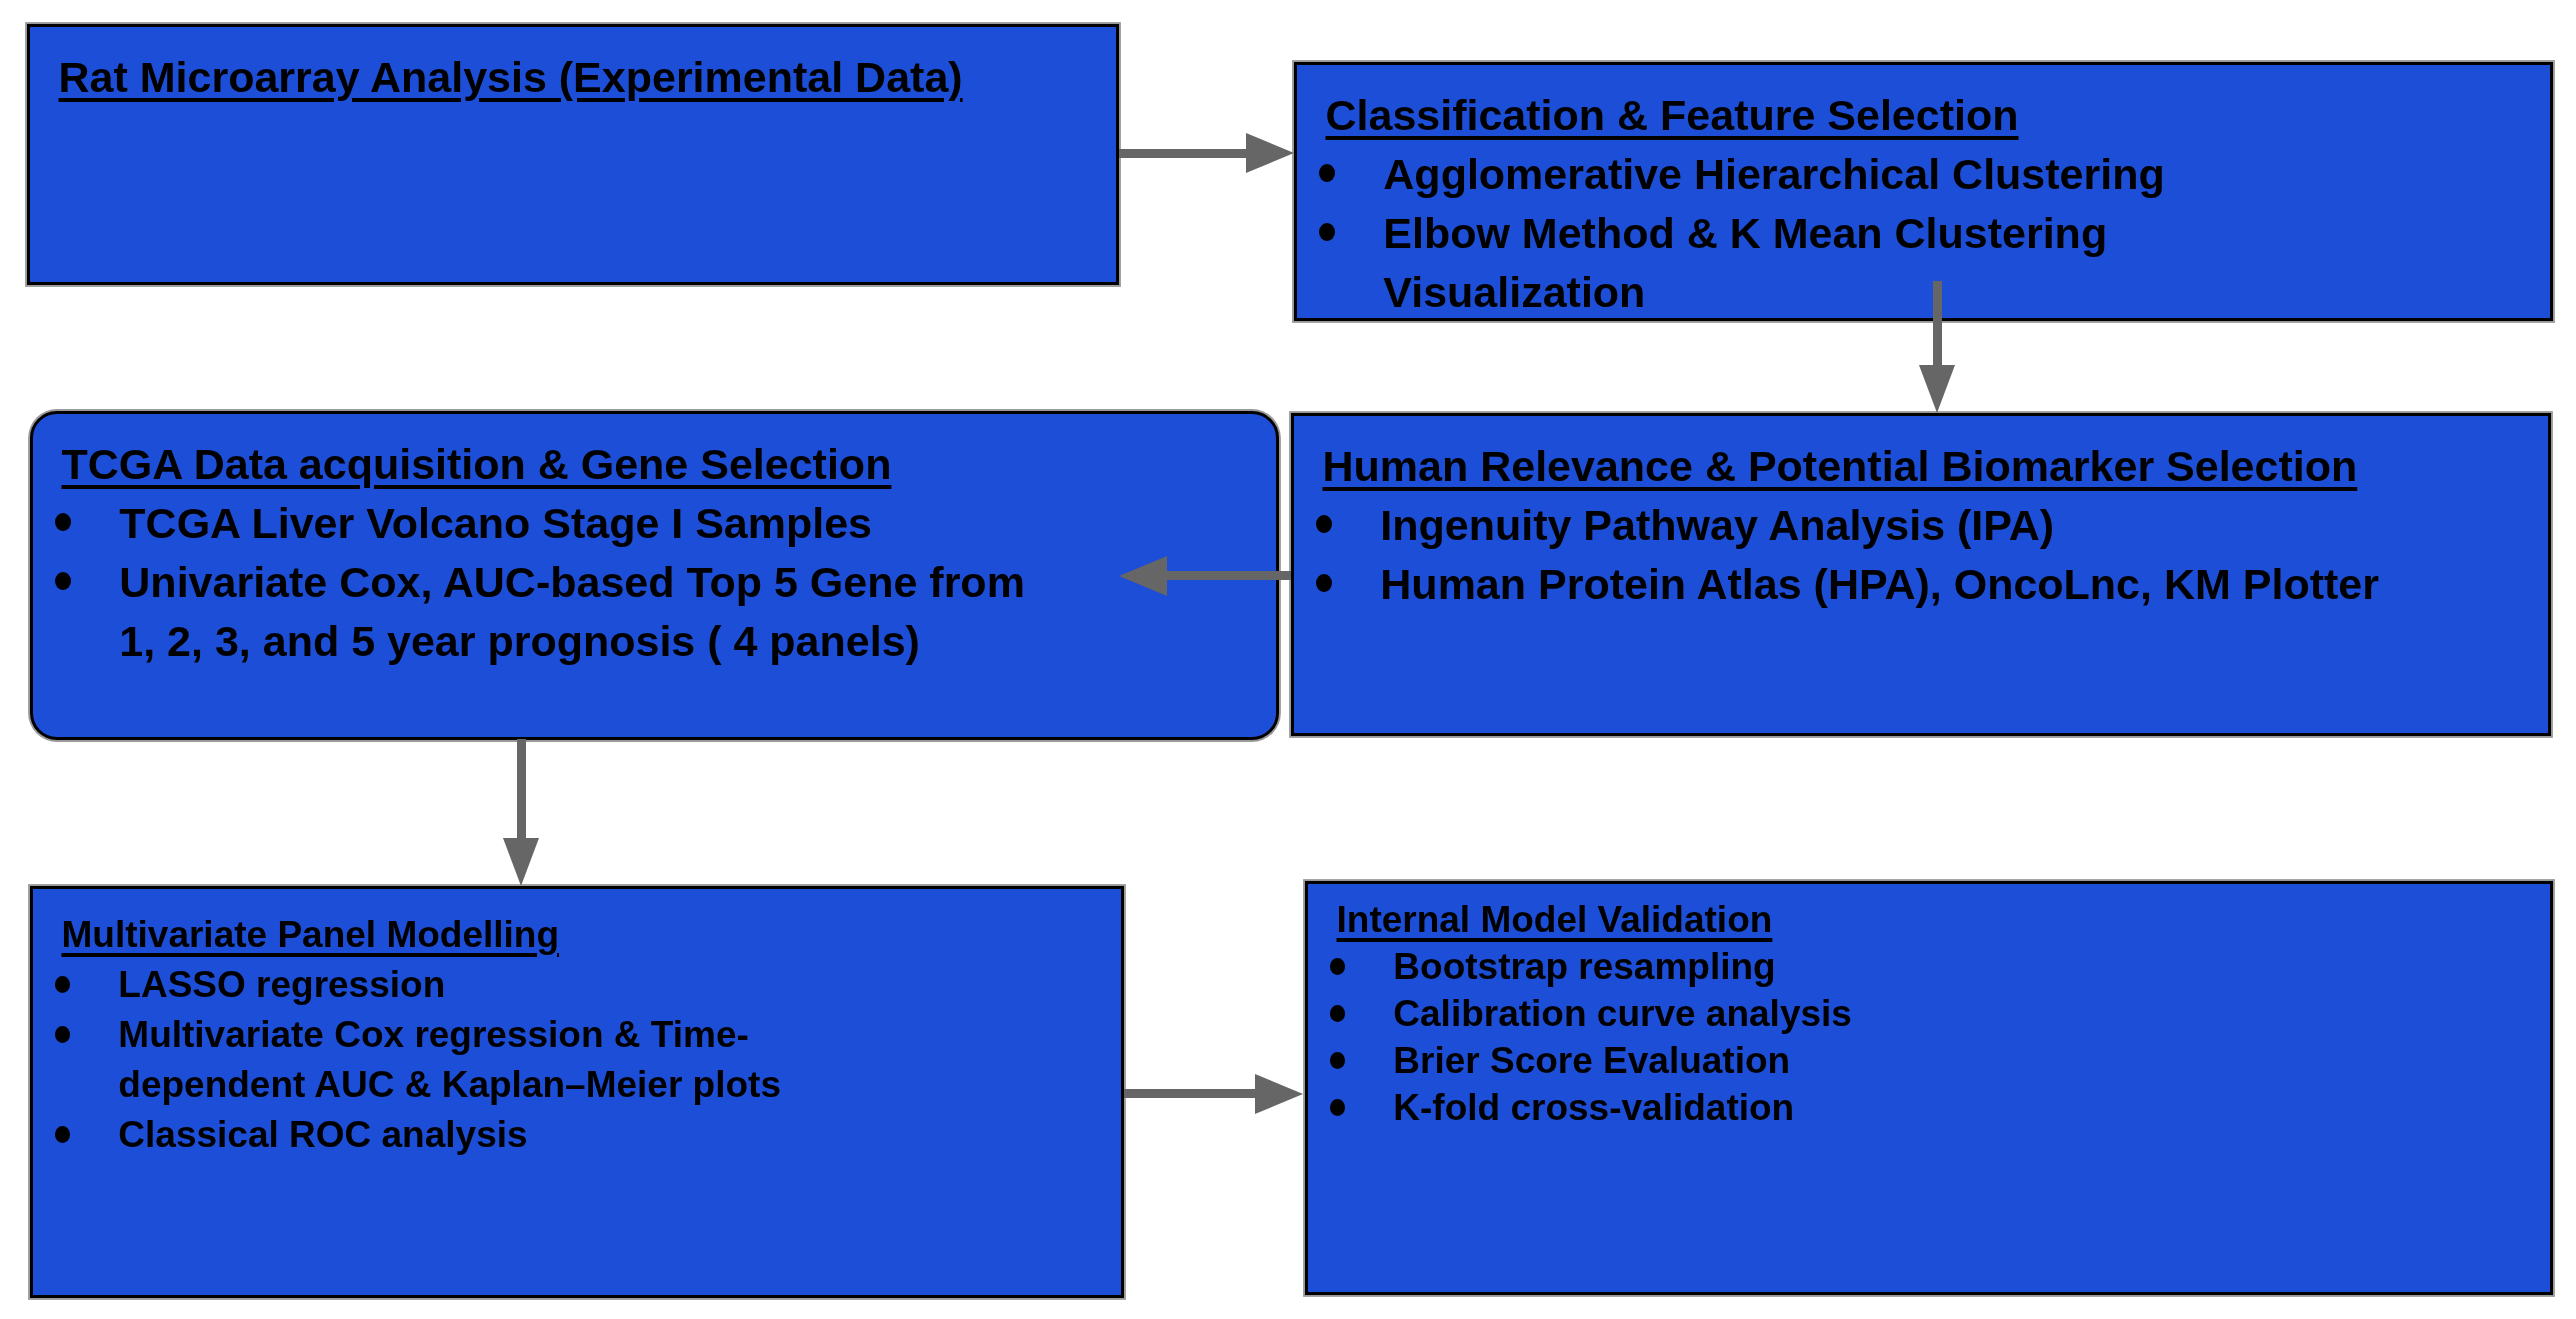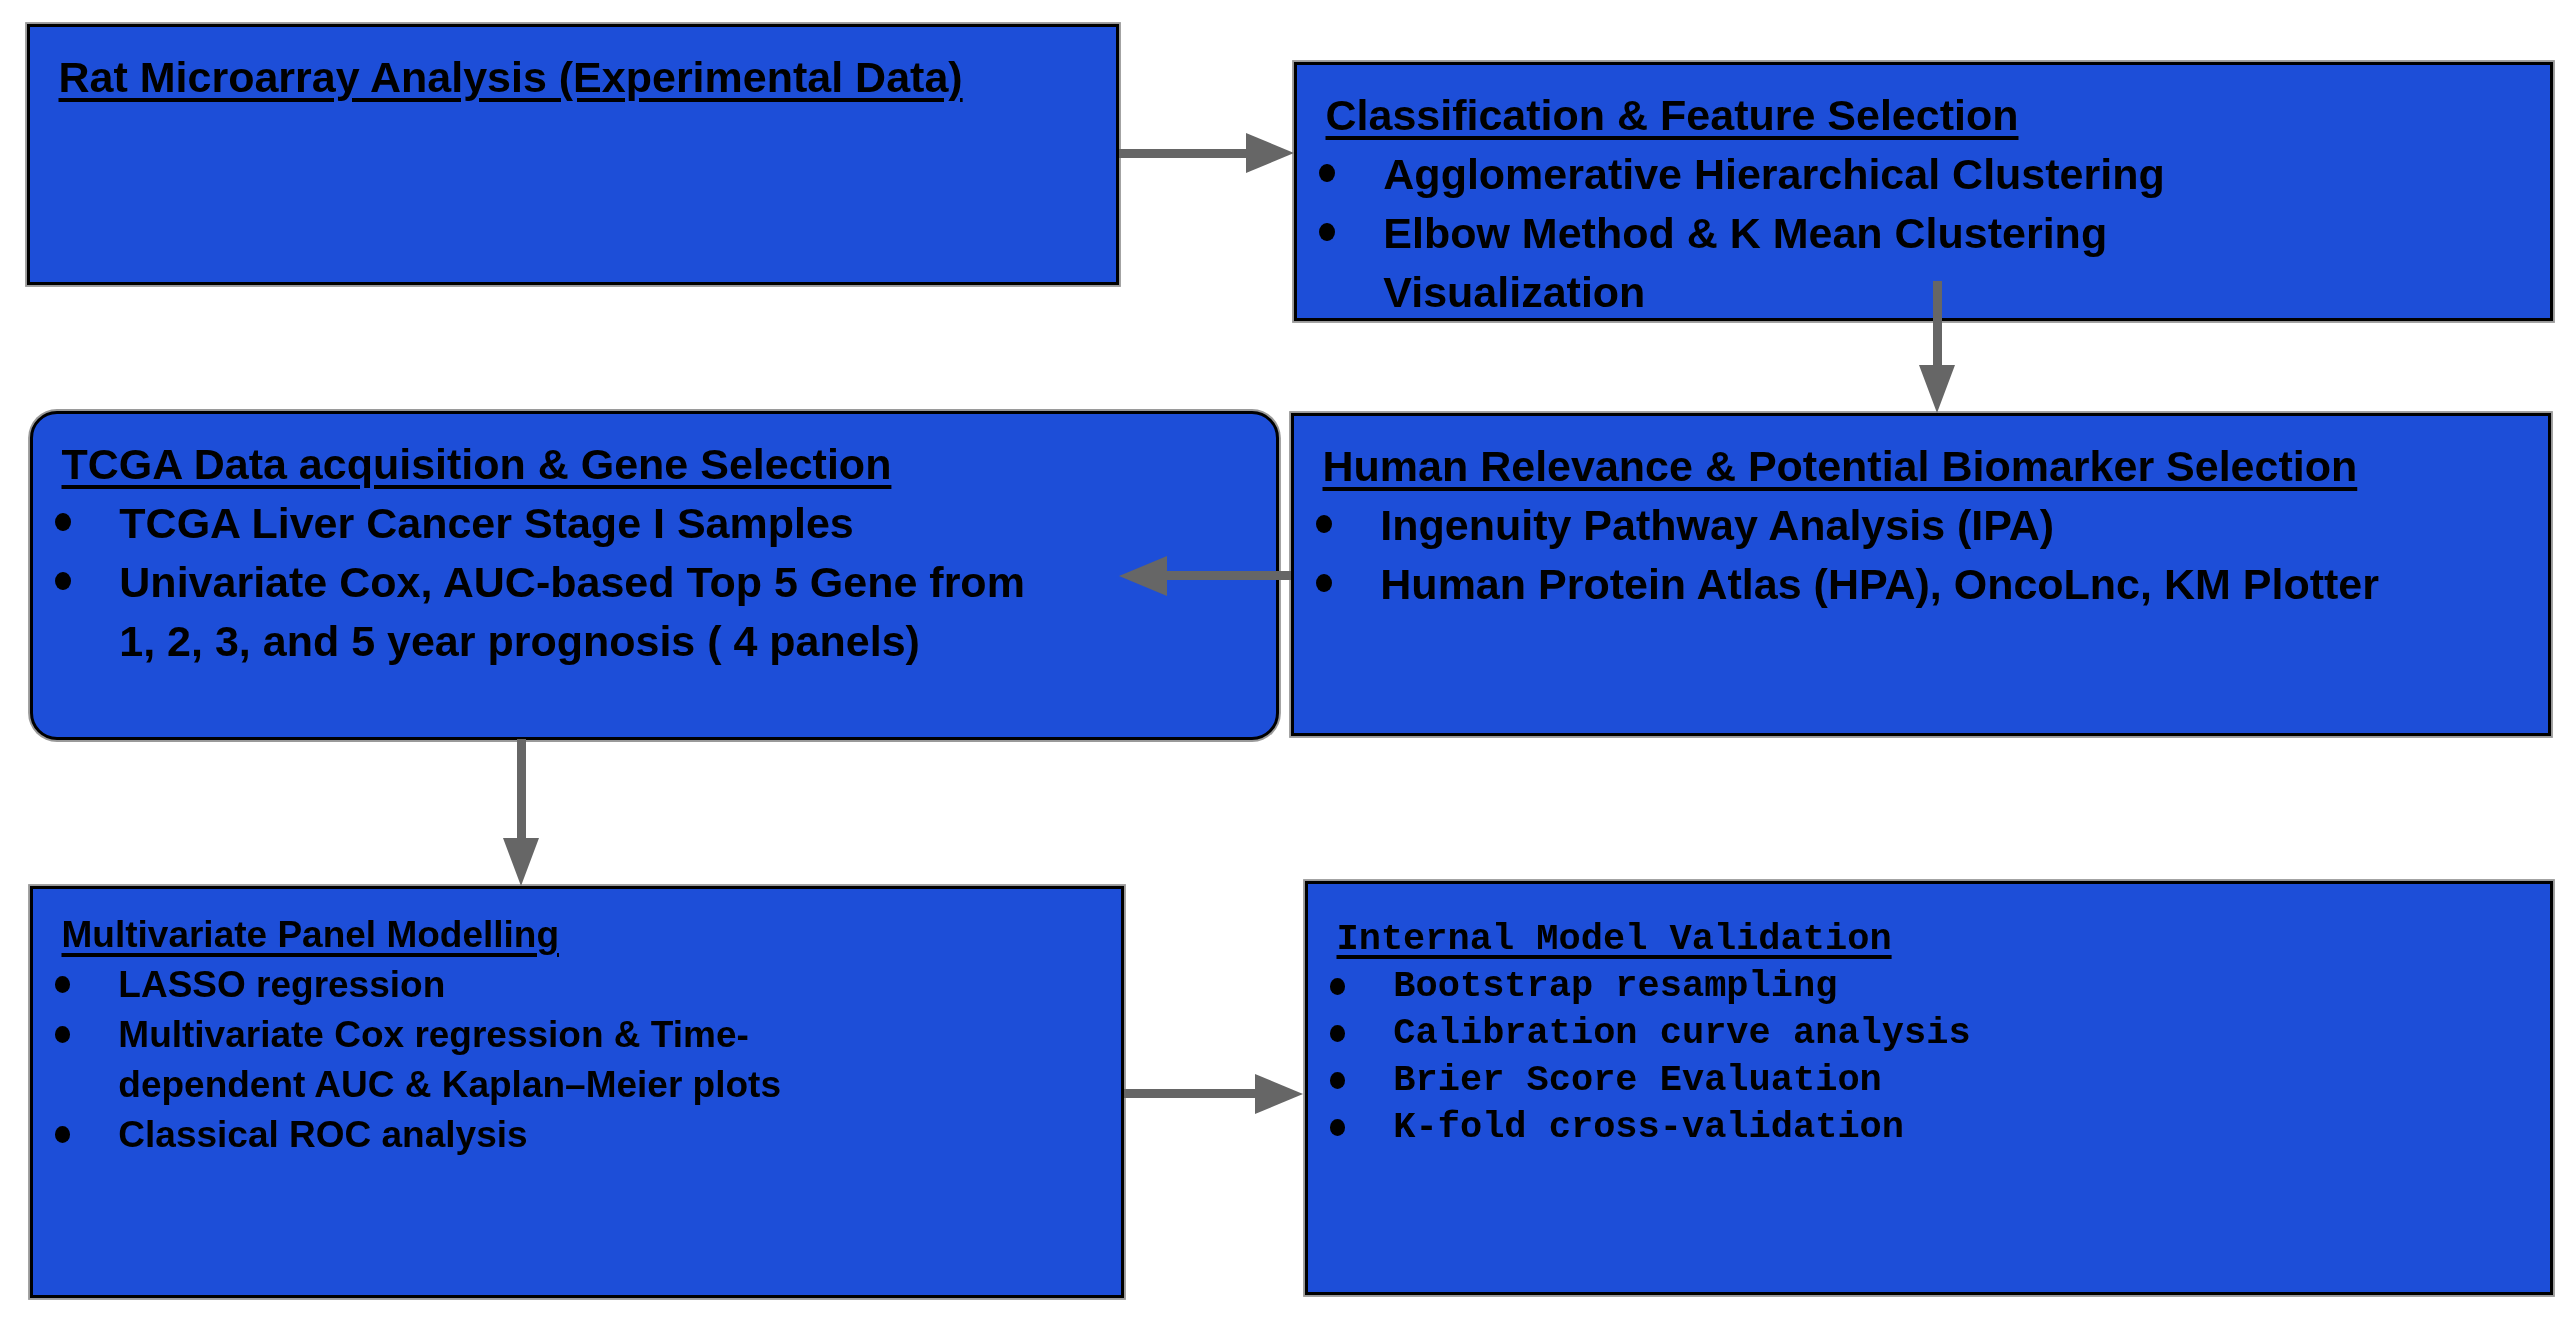--- a/index.html
+++ b/index.html
@@ -25,21 +25,21 @@
   }
   .btxt{margin-left:48px;font-size:43px;line-height:59px;}
   
   .b-a h2{max-width:968px;}
   .b-b .btxt{max-width:930px;}
   .b-c .btxt{max-width:906px;}
   .b-d .btxt{max-width:1005px;}
   .b-e h2,.b-e .btxt{font-size:37px;line-height:50px;}
   .b-e .btxt{max-width:775px;}
   .b-e .dot{width:15px;height:16.7px;margin-top:16px;}
-  .b-f{padding-top:32px;font-family:Liberation Mono, monospace;}
+  .b-f{padding-top:12px;}
   .b-f h2,.b-f .btxt{font-size:37px;line-height:47px;}
   .b-f .dot{width:15px;height:16.7px;margin-top:15px;}
   
   .shaft{position:absolute;background:#666666;}
   .head{position:absolute;width:0;height:0;}
   .head-right{border-top:20px solid transparent;border-bottom:20px solid transparent;border-left:48px solid #666666;}
   .head-left{border-top:20px solid transparent;border-bottom:20px solid transparent;border-right:48px solid #666666;}
   .head-down{border-left:18.6px solid transparent;border-right:18.6px solid transparent;border-top:48px solid #666666;}
 </style>
 </head>
@@ -61,21 +61,21 @@
         <span class="btxt">Elbow Method &amp; K Mean Clustering Visualization</span>
       </li>
     </ul>
 </div>
 
 <div class="box b-c" style="left:30px;top:411px;width:1249px;height:329px;border-radius:27px;">
   <h2>TCGA Data acquisition &amp; Gene Selection</h2>
   <ul>
       <li>
         <span class="dot"></span>
-        <span class="btxt">TCGA Liver Cancer Stage I Samples</span>
+        <span class="btxt">TCGA Liver Volcano Stage I Samples</span>
       </li>
       <li>
         <span class="dot"></span>
         <span class="btxt">Univariate Cox, AUC-based Top 5 Gene from 1, 2, 3, and 5 year prognosis ( 4 panels)</span>
       </li>
     </ul>
 </div>
 
 <div class="box b-d" style="left:1291px;top:413px;width:1260px;height:323px;">
   <h2>Human Relevance &amp; Potential Biomarker Selection</h2>

